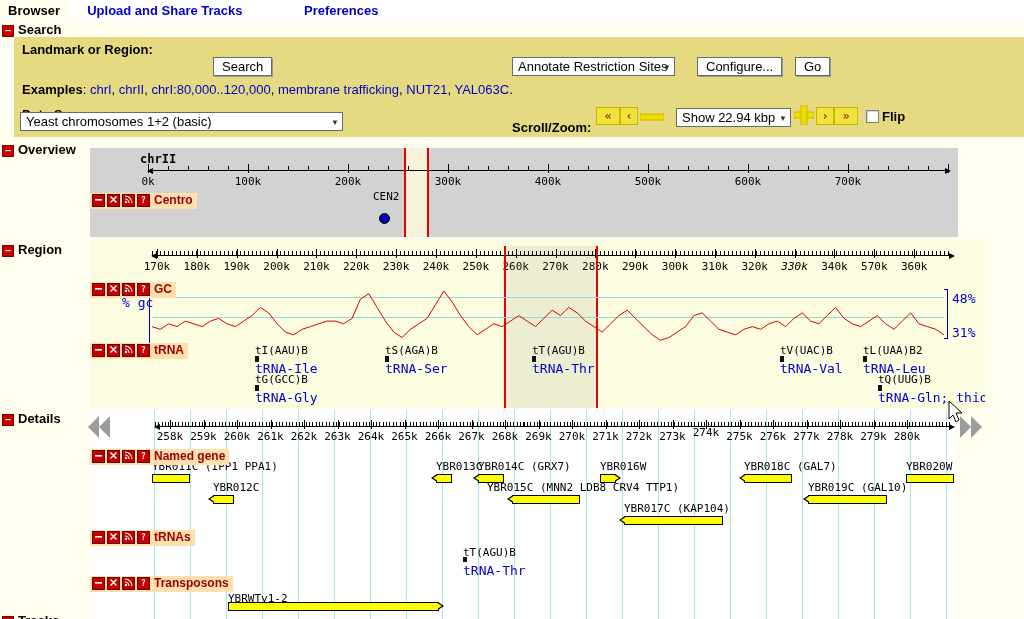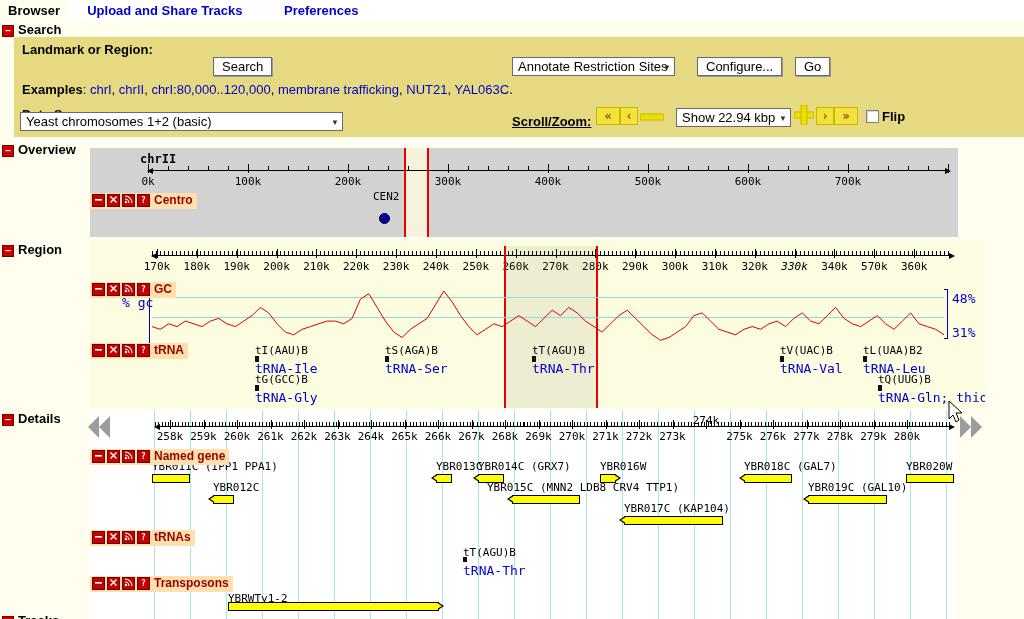--- a/index.html
+++ b/index.html
@@ -63,21 +63,21 @@
   .chev{position:absolute;cursor:pointer;}
 </style>
 </head>
 <body>
 
 <div class="screen">
 
   <div class="tabbar">
       <div class="tab active" style="left: 0px;">Browser</div>
       <div class="tab link" style="left: 79.2px; text-align: center;">Upload and Share Tracks</div>
-      <div class="tab link" style="left: 276px;">Preferences</div>
+      <div class="tab link" style="left: 296px;">Preferences</div>
     </div>
 
   <div class="sec-hd" style="top:22px;">
     <span class="ricon-sm">–</span><span>Search</span>
   </div>
   <div class="sec-hd" style="top:142px;">
     <span class="ricon-sm">–</span><span>Overview</span>
   </div>
   <div class="sec-hd" style="top:242px;">
     <span class="ricon-sm">–</span><span>Region</span>
@@ -99,21 +99,21 @@
     <button class="btn" style="left:683px;top:20px;">Configure...</button>
     <button class="btn" style="left:781px;top:20px;">Go</button>
     <div class="abs" style="left:8px;top:45px;font-size:13px;">
       <span class="lbl">Examples</span><span>: </span><span id="examples-links"><span class="blue" style="cursor: pointer;">chrI</span><span>, </span><span class="blue" style="cursor: pointer;">chrII</span><span>, </span><span class="blue" style="cursor: pointer;">chrI:80,000..120,000</span><span>, </span><span class="blue" style="cursor: pointer;">membrane trafficking</span><span>, </span><span class="blue" style="cursor: pointer;">NUT21</span><span>, </span><span class="blue" style="cursor: pointer;">YAL063C</span><span>.</span></span>
     </div>
     <div class="lbl abs" style="left:8px;top:70px;">Data Source</div>
     <div class="sel" style="left:6px;top:75px;width:300px;">
       <span>Yeast chromosomes 1+2 (basic)</span>
       <span class="car">▼</span>
     </div>
-    <div class="lbl abs" style="left:498px;top:77px;text-decoration:underline;">Scroll/Zoom:</div>
+    <div class="lbl abs" style="left:498px;top:83px;">Scroll/Zoom:</div>
     <div class="ybtn" style="left:582px;top:70px;width:18px;">«</div>
     <div class="ybtn" style="left:606px;top:70px;width:12px;">‹</div>
     <svg class="abs" style="left:626px;top:76px;" width="24" height="8">
       <rect x="0" y="1" width="24" height="6" fill="#EFDF00" stroke="#C9B700"></rect>
       </svg>
     <div class="sel" style="left:662px;top:71px;width:92px;">
       <span>Show 22.94 kbp</span>
       <span class="car">▼</span>
     </div>
     <svg class="abs" style="left:780px;top:68px;" width="20" height="20">
@@ -292,21 +292,21 @@
       <div class="rlab" style="left: 448.5px; top: 20px; position: absolute;">269k</div>
       <div class="rtick" style="left: 482px; top: 10px; position: absolute;"></div>
       <div class="rlab" style="left: 482px; top: 20px; position: absolute;">270k</div>
       <div class="rtick" style="left: 515.5px; top: 10px; position: absolute;"></div>
       <div class="rlab" style="left: 515.5px; top: 20px; position: absolute;">271k</div>
       <div class="rtick" style="left: 549px; top: 10px; position: absolute;"></div>
       <div class="rlab" style="left: 549px; top: 20px; position: absolute;">272k</div>
       <div class="rtick" style="left: 582.5px; top: 10px; position: absolute;"></div>
       <div class="rlab" style="left: 582.5px; top: 20px; position: absolute;">273k</div>
       <div class="rtick" style="left: 616px; top: 10px; position: absolute;"></div>
-      <div class="rlab" style="left: 616px; top: 4px; position: absolute;">274k</div>
+      <div class="rlab" style="left: 616px; top: 16px; position: absolute;">274k</div>
       <div class="rtick" style="left: 649.5px; top: 10px; position: absolute;"></div>
       <div class="rlab" style="left: 649.5px; top: 20px; position: absolute;">275k</div>
       <div class="rtick" style="left: 683px; top: 10px; position: absolute;"></div>
       <div class="rlab" style="left: 683px; top: 20px; position: absolute;">276k</div>
       <div class="rtick" style="left: 716.5px; top: 10px; position: absolute;"></div>
       <div class="rlab" style="left: 716.5px; top: 20px; position: absolute;">277k</div>
       <div class="rtick" style="left: 750px; top: 10px; position: absolute;"></div>
       <div class="rlab" style="left: 750px; top: 20px; position: absolute;">278k</div>
       <div class="rtick" style="left: 783.5px; top: 10px; position: absolute;"></div>
       <div class="rlab" style="left: 783.5px; top: 20px; position: absolute;">279k</div>

